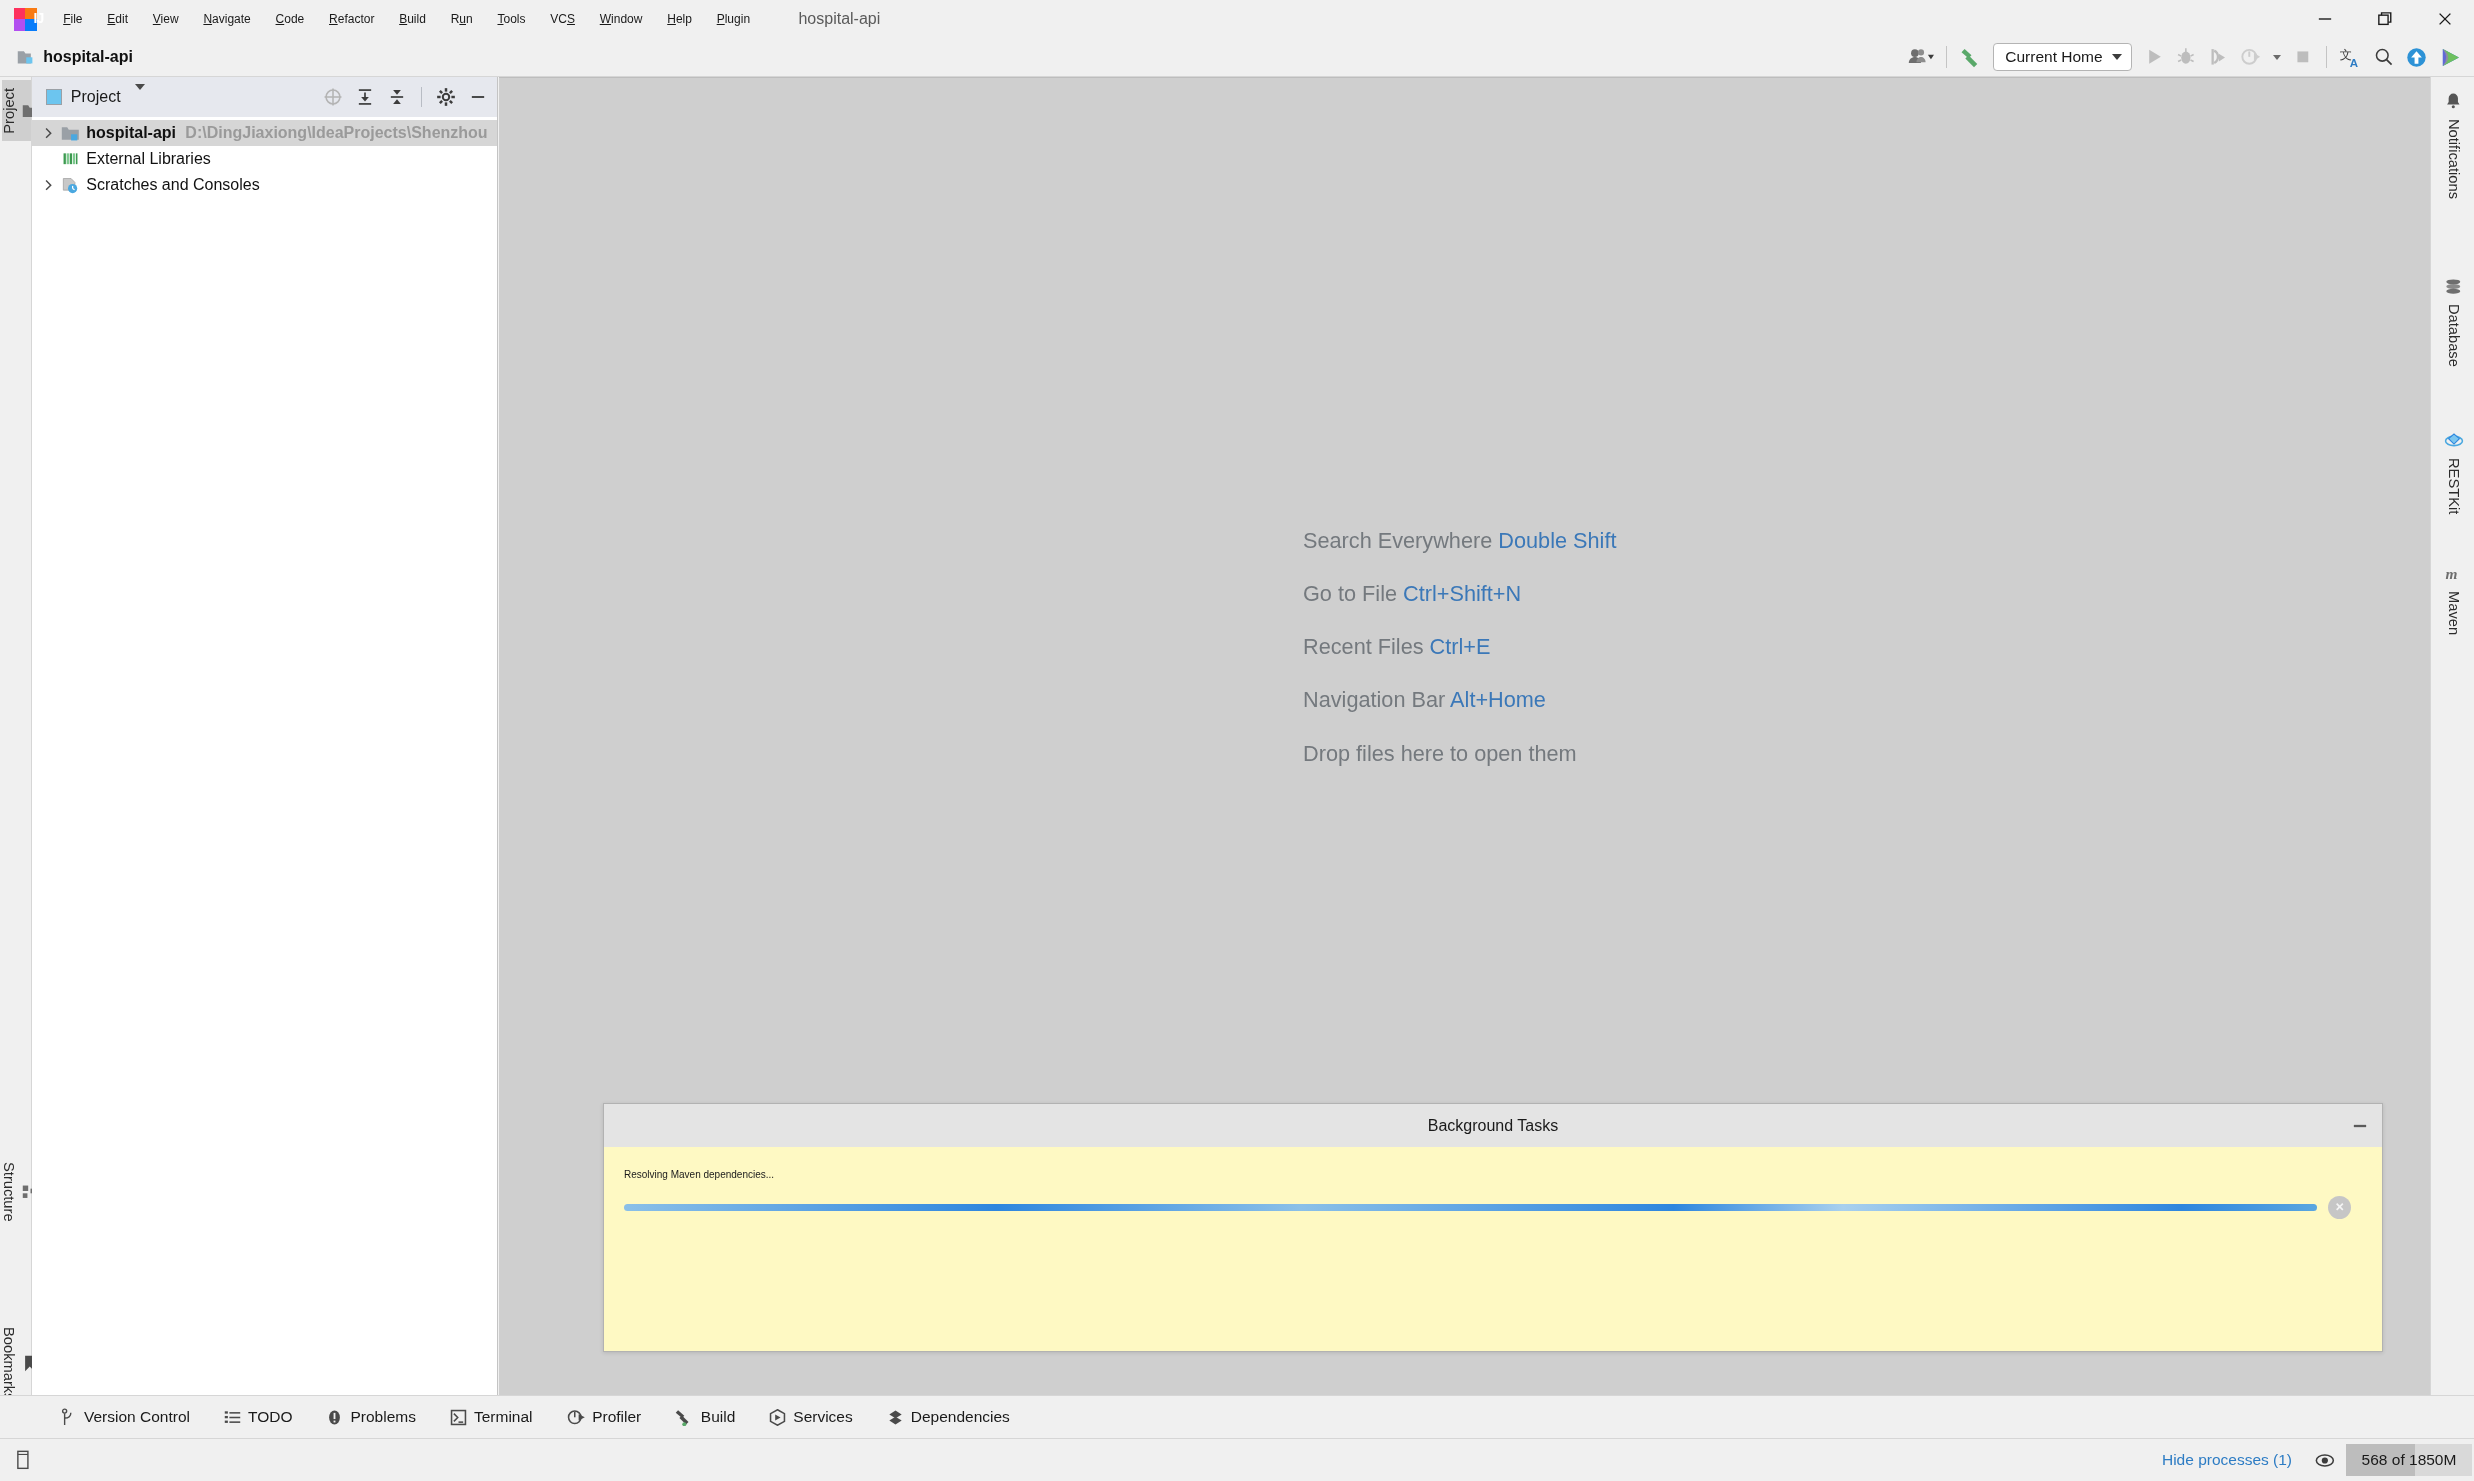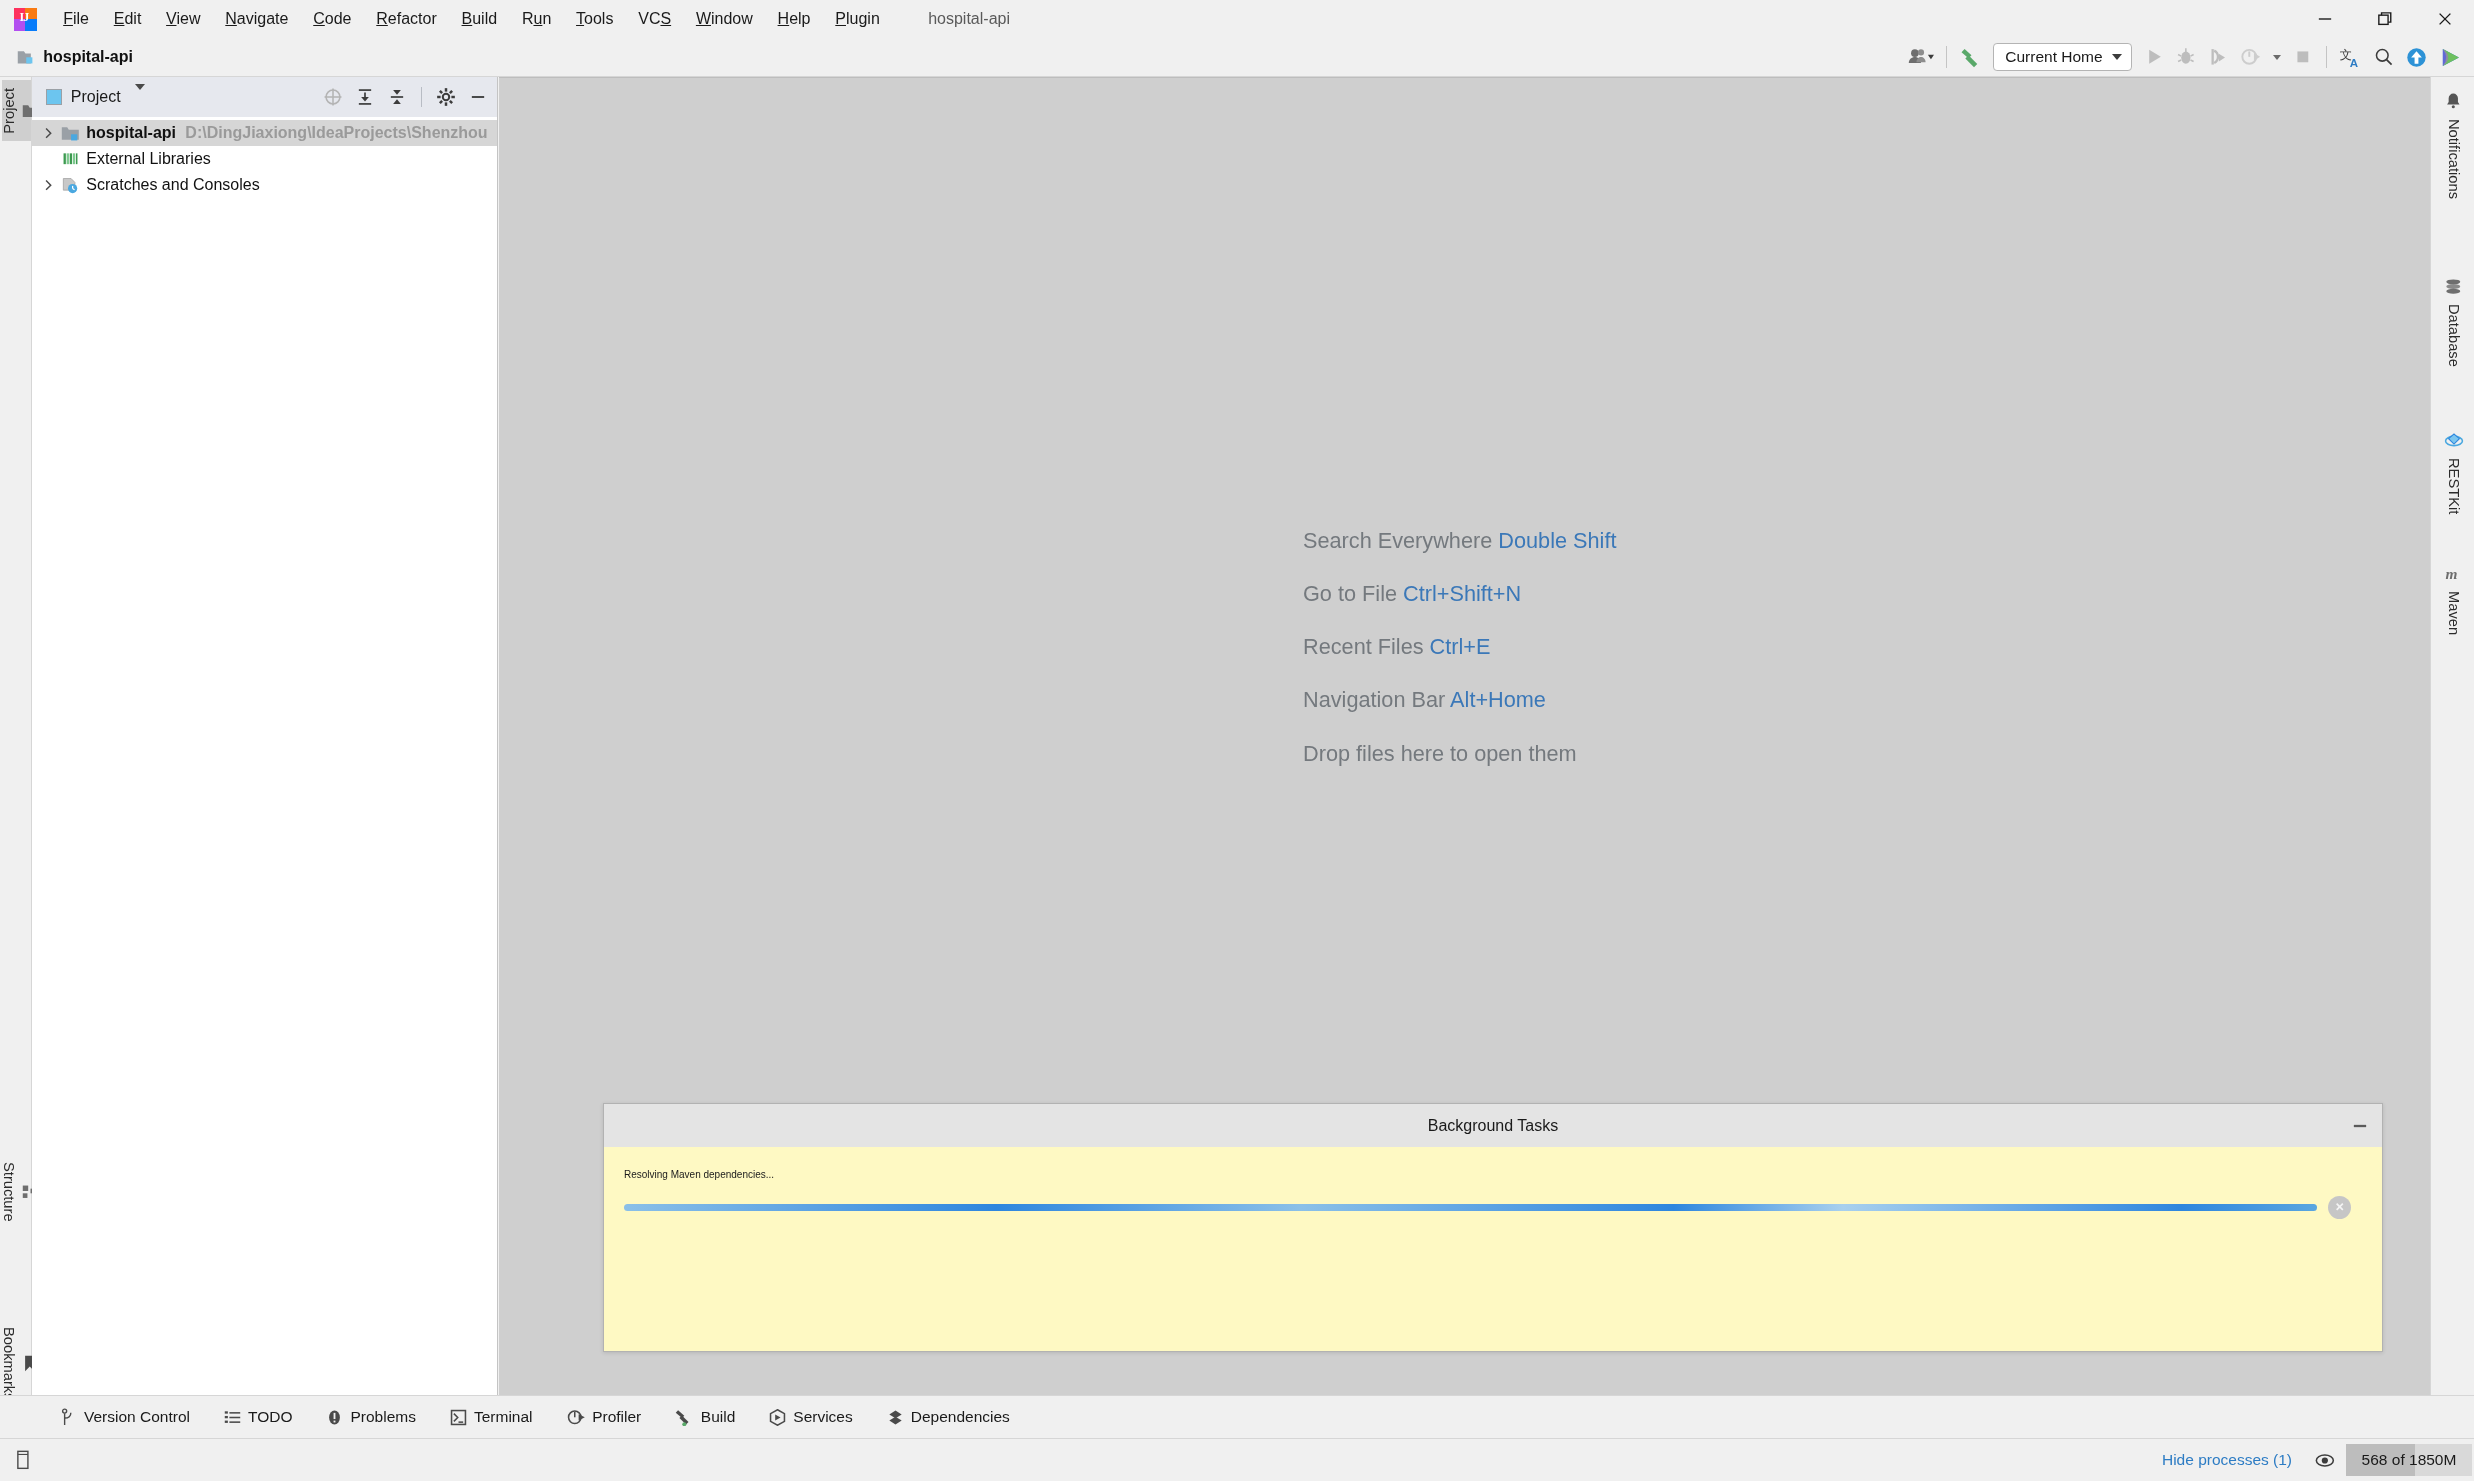--- a/index.html
+++ b/index.html
@@ -20,27 +20,27 @@
   .ij-logo {
     width: 26px; height: 26px; margin-left: 12.4px; margin-right: 12.4px;
     position: relative; flex: none;
   }
   .ij-logo .q { position: absolute; width: 11.6px; height: 11.6px; }
   .ij-logo .q1 { left: 1.5px; top: 1.5px; background: #fe315d; }
   .ij-logo .q2 { left: 13px; top: 1.5px; background: #f97a12; }
   .ij-logo .q3 { left: 1.5px; top: 13px; background: #b24ff0; }
   .ij-logo .q4 { left: 13px; top: 13px; background: #087cfa; }
   .ij-logo .lbl {
-    position: absolute; left: 7px; top: 3.9px; color:#fff;
-    font-size: 12px; font-weight: bold; font-family:Liberation Serif, serif;
+    position: absolute; left: 21px; top: 3.9px; color:#fff;
+    font-size: 14px; font-weight: bold; font-family:Liberation Sans, sans-serif;
     z-index: 3; letter-spacing:-0.8px;
   }
   .menu { display: flex; align-items: center; gap: 0px; }
   .menu-item {
-    font-size: 16px; color: #1a1a1a; padding: 4.6px 12.4px;
+    font-size: 12px; color: #1a1a1a; padding: 4.6px 12.4px;
     white-space: nowrap; line-height: 1;
   }
   .menu-item u { text-decoration: underline; }
   .win-title {
     font-size: 16px; color: #5a5a5a; margin-left: 36px; white-space: nowrap;
   }
   .win-ctrls {
     margin-left: auto; display: flex; align-items: center; height: 38px;
   }
   .win-btn {

